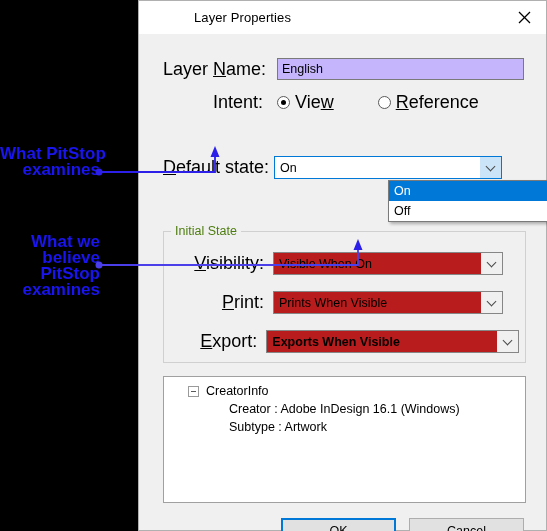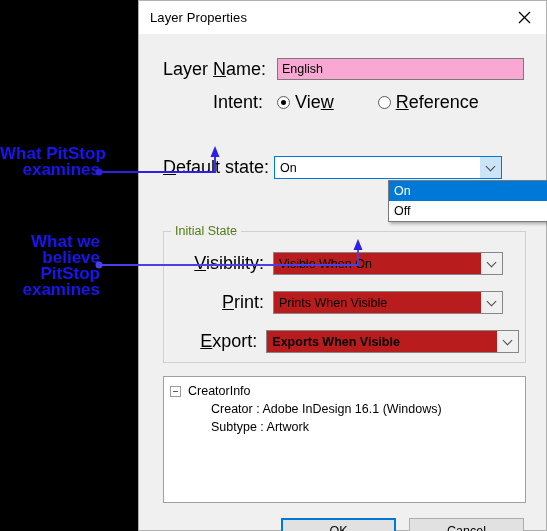--- a/index.html
+++ b/index.html
@@ -48,20 +48,21 @@
     box-sizing: border-box;
     font-size: 12.5px;
     color: #000;
   }
   #titlebar {
     height: 33px;
     background: #ffffff;
     display: flex;
     align-items: center;
     position: relative;
+    padding-left: 44px;
   }
   #title-text {
     padding-left: 11px;
     font-size: 13px;
     color: #000;
     letter-spacing: .1px;
   }
   #close-btn {
     position: absolute;
     right: 0; top: 0;
@@ -87,21 +88,21 @@
   .fieldlabel {
     font-size: 18px;
     color: #000;
     text-align: right;
     white-space: nowrap;
   }
   .acc { text-decoration: underline; }
 
   
   .textbox {
-    background: #f9a8d4;
+    background: #c4b5fd;
     border: 1px solid #7a7a7a;
     box-sizing: border-box;
     height: 22px;
     display: flex;
     align-items: center;
     padding-left: 4px;
     font-size: 12.5px;
     color: #000;
   }
 
@@ -220,21 +221,21 @@
   
   #treepanel {
     position: absolute;
     left: 24px;
     top: 342px;
     width: 363px;
     height: 127px;
     background: #ffffff;
     border: 1px solid #a0a0a0;
     box-sizing: border-box;
-    padding: 5px 0 0 6px;
+    padding: 5px 0 0 24px;
   }
   .tree-node {
     display: flex;
     align-items: center;
     font-size: 12.5px;
     height: 18px;
   }
   .expander {
     width: 11px; height: 11px;
     border: 1px solid #9a9a9a;

